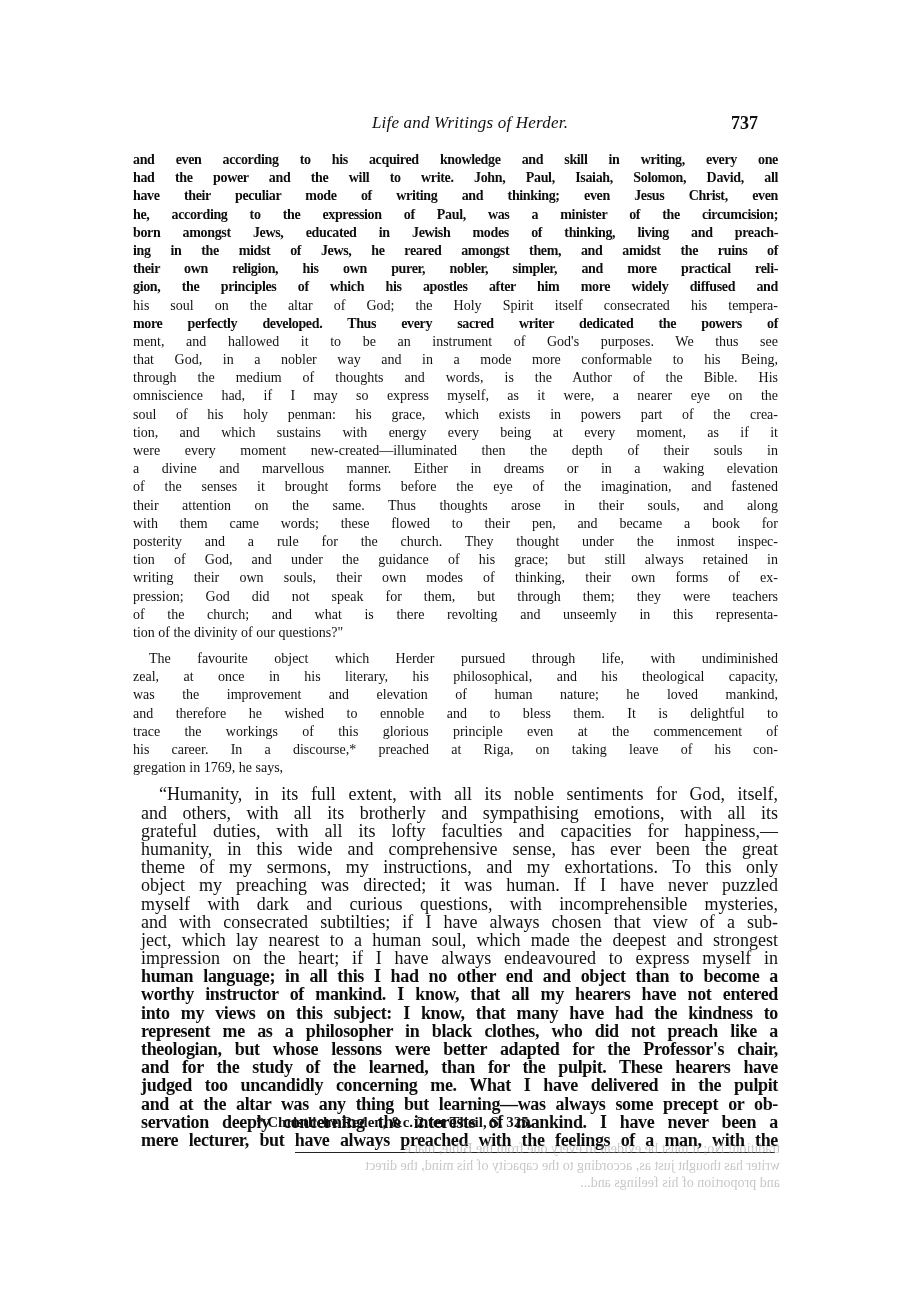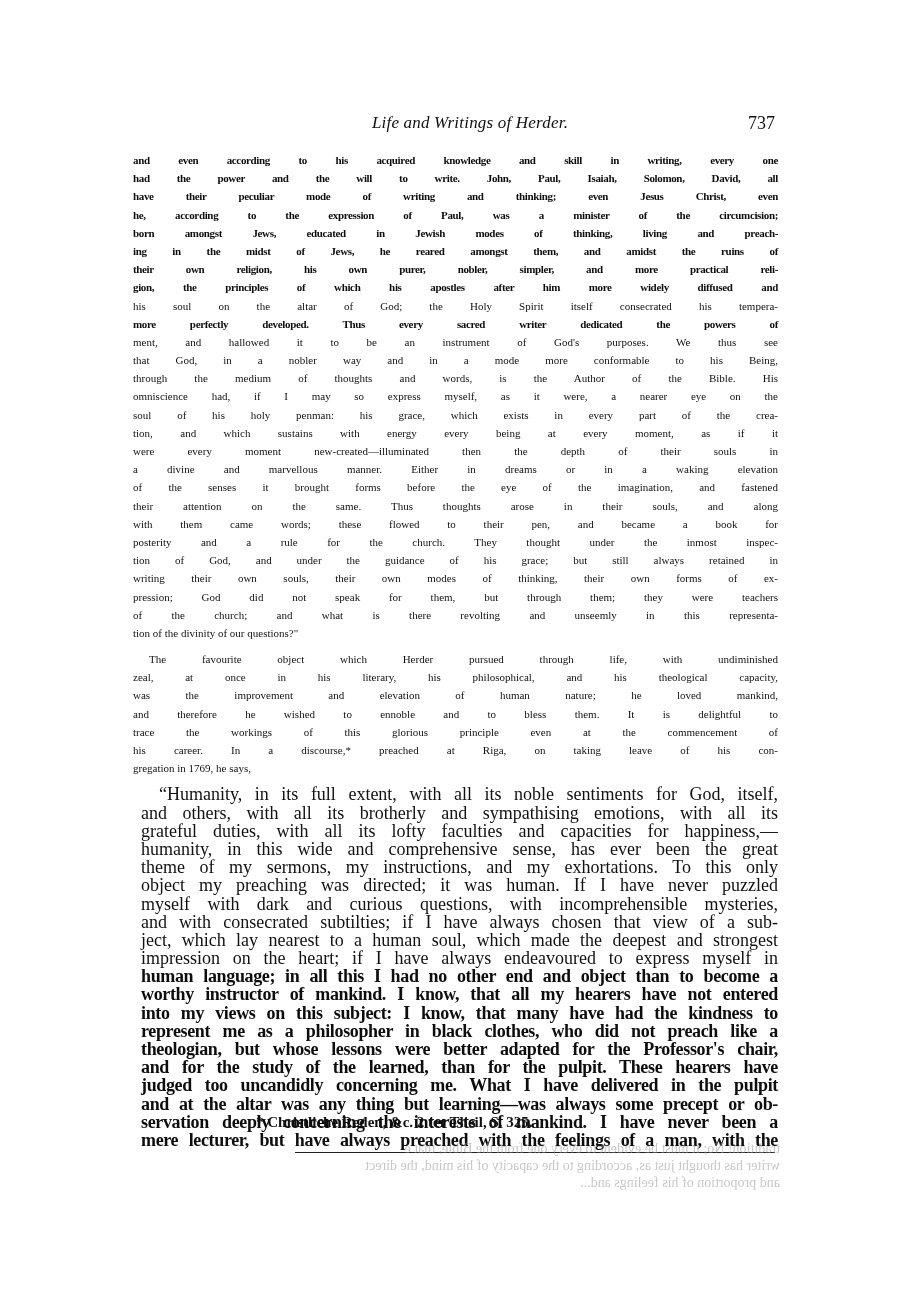--- a/index.html
+++ b/index.html
@@ -35,35 +35,35 @@
       text-align: center;
       font-style: italic;
       font-weight: normal;
       font-size: 17px;
       letter-spacing: 0.2px;
       padding-left: 30px;
       box-sizing: border-box;
     }
     .page-number {
       position: absolute;
-      right: 0;
+      right: 17px;
       top: 0;
-      font-weight: normal;
+      font-weight: bold;
       font-size: 18px;
     }
     .body-text {
       position: absolute;
       left: 133px;
       top: 151px;
       width: 645px;
     }
     .line {
       height: 18.2px;
       line-height: 18.2px;
-      font-size: 11px;
+      font-size: 14px;
       white-space: nowrap;
       text-align: justify;
       text-align-last: justify;
       overflow: visible;
     }
     .line.last {
       text-align-last: left;
     }
     .line.heavy {
       font-weight: bold;
@@ -126,21 +126,21 @@
       <div class="line heavy">born amongst Jews, educated in Jewish modes of thinking, living and preach-</div>
       <div class="line heavy">ing in the midst of Jews, he reared amongst them, and amidst the ruins of</div>
       <div class="line heavy">their own religion, his own purer, nobler, simpler, and more practical reli-</div>
       <div class="line heavy">gion, the principles of which his apostles after him more widely diffused and</div>
       <div class="line">his soul on the altar of God; the Holy Spirit itself consecrated his tempera-</div>
       <div class="line heavy">more perfectly developed. Thus every sacred writer dedicated the powers of</div>
       <div class="line">ment, and hallowed it to be an instrument of God's purposes. We thus see</div>
       <div class="line">that God, in a nobler way and in a mode more conformable to his Being,</div>
       <div class="line">through the medium of thoughts and words, is the Author of the Bible. His</div>
       <div class="line">omniscience had, if I may so express myself, as it were, a nearer eye on the</div>
-      <div class="line">soul of his holy penman: his grace, which exists in every part of the crea-</div>
+      <div class="line">soul of his holy penman: his grace, which exists in powers part of the crea-</div>
       <div class="line">tion, and which sustains with energy every being at every moment, as if it</div>
       <div class="line">were every moment new-created—illuminated then the depth of their souls in</div>
       <div class="line">a divine and marvellous manner. Either in dreams or in a waking elevation</div>
       <div class="line">of the senses it brought forms before the eye of the imagination, and fastened</div>
       <div class="line">their attention on the same. Thus thoughts arose in their souls, and along</div>
       <div class="line">with them came words; these flowed to their pen, and became a book for</div>
       <div class="line">posterity and a rule for the church. They thought under the inmost inspec-</div>
       <div class="line">tion of God, and under the guidance of his grace; but still always retained in</div>
       <div class="line">writing their own souls, their own modes of thinking, their own forms of ex-</div>
       <div class="line">pression; God did not speak for them, but through them; they were teachers</div>

